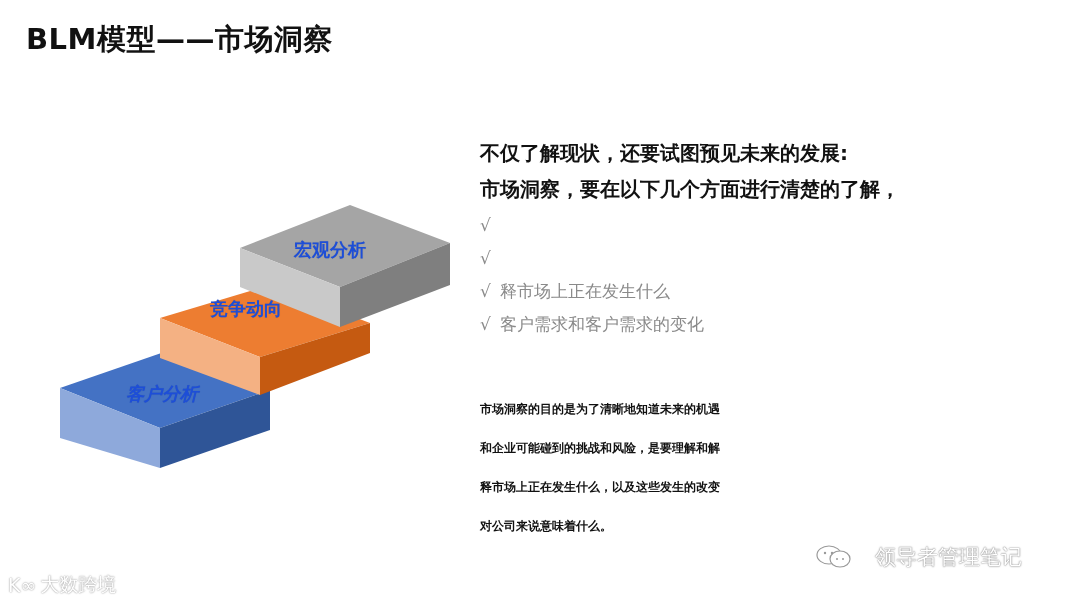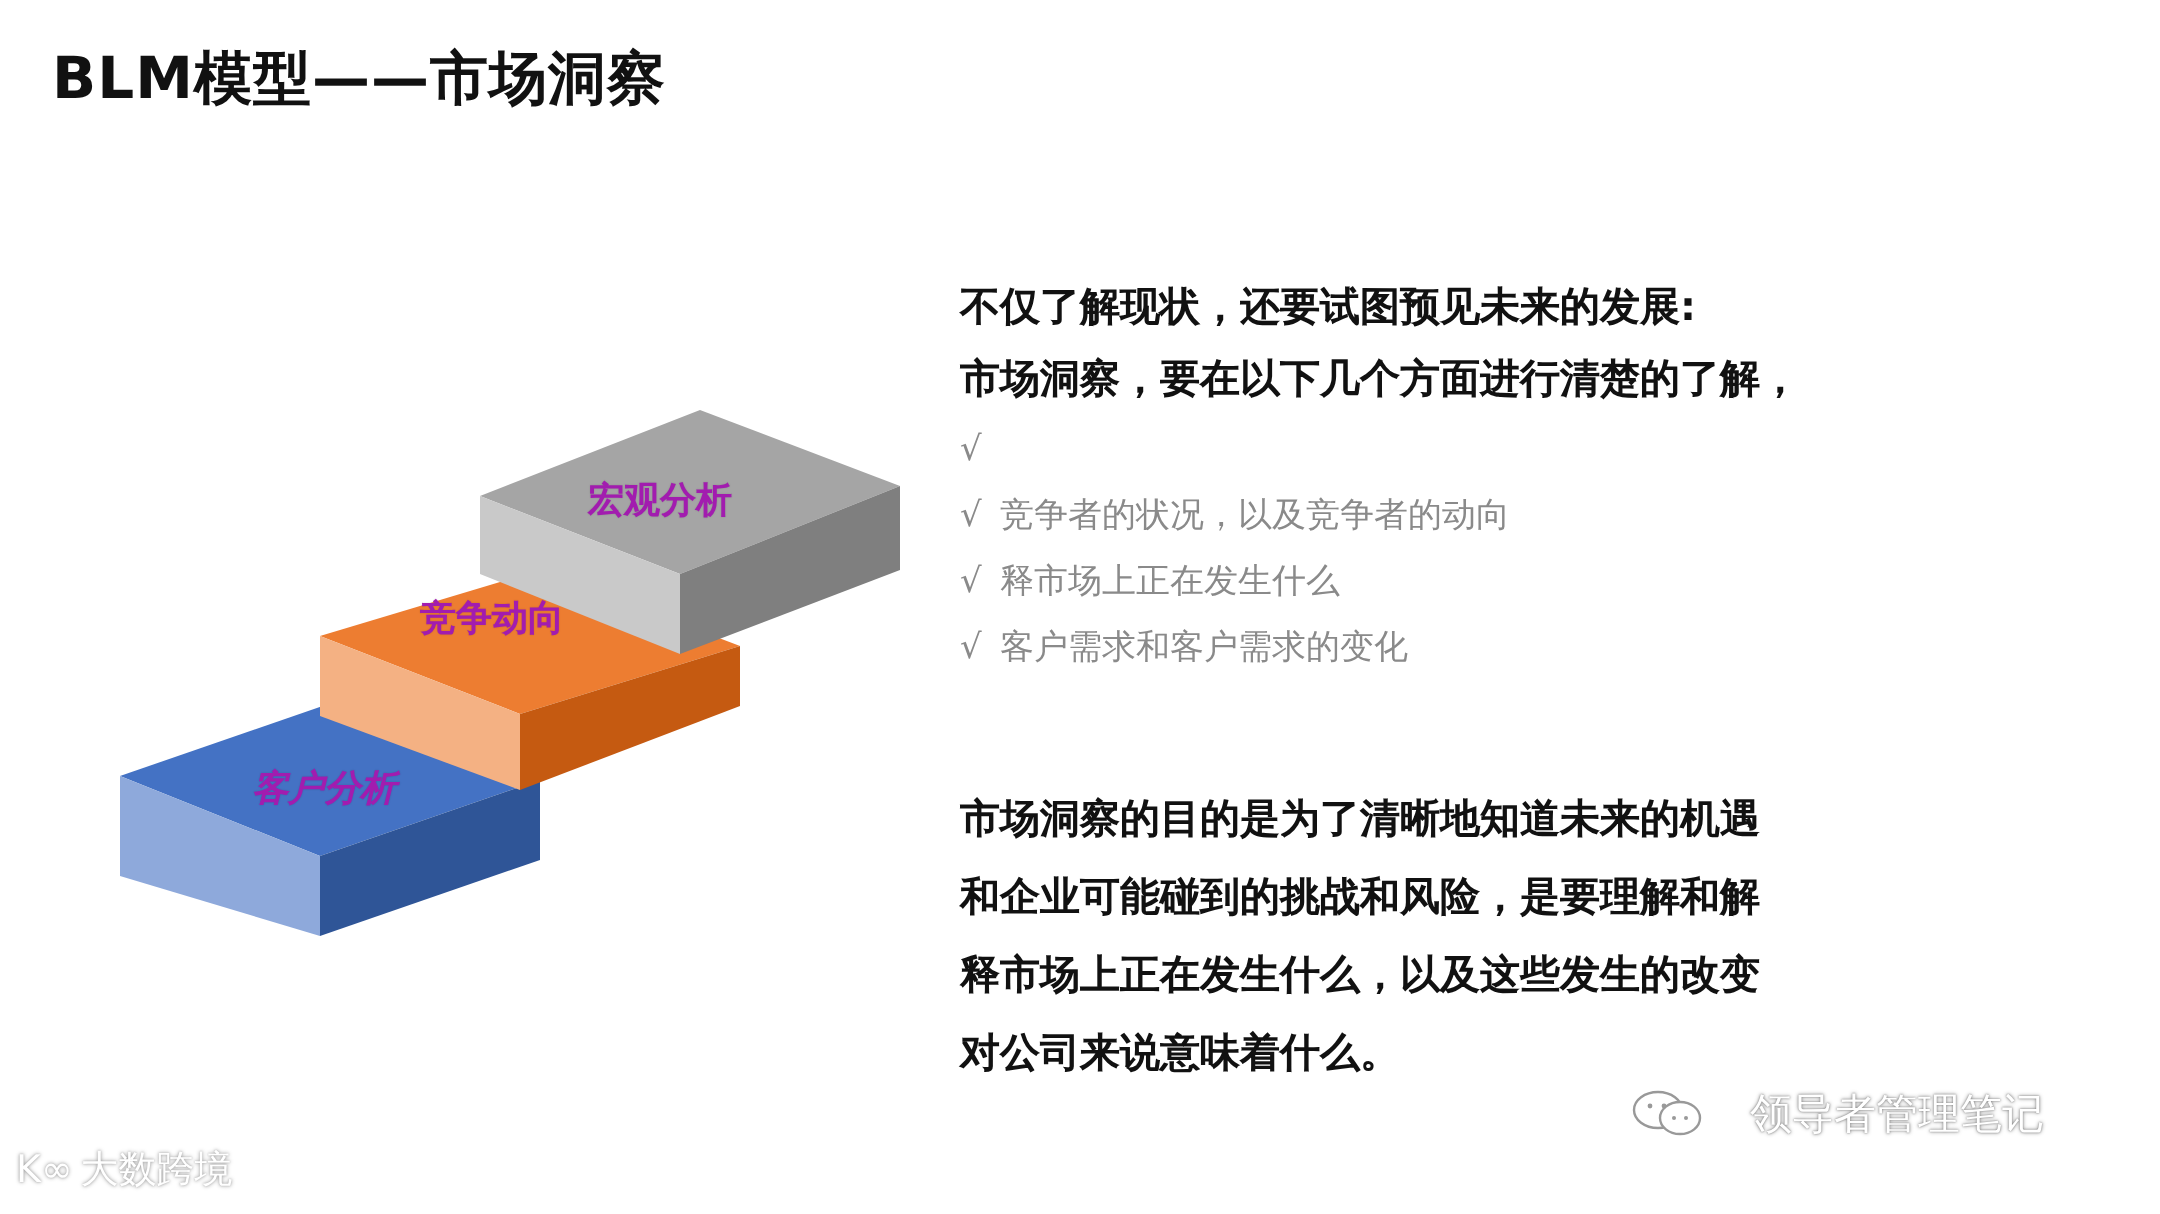--- a/index.html
+++ b/index.html
@@ -7,32 +7,32 @@
     width:1080px; height:607px; background:#ffffff; position:relative; overflow:hidden;
     font-family:"DejaVu Sans", "Liberation Sans", sans-serif; color:#111;
   }
   .title {
     position:absolute; left:26px; top:20px; font-size:29px; font-weight:bold;
     letter-spacing:0.5px; color:#111;
   }
   .stairs { position:absolute; left:0; top:0; width:480px; height:500px; }
   .stairs svg { position:absolute; left:0; top:0; }
   .step-label {
-    position:absolute; color:#a21caf; font-weight:bold; font-size:18px;
+    position:absolute; color:#1d4ed8; font-weight:bold; font-size:18px;
     transform:translate(-50%,-50%); white-space:nowrap;
     text-shadow:0 0 1px rgba(0,0,0,0.15);
   }
   .right { position:absolute; left:480px; top:135px; width:570px; }
   .lead { font-size:20px; font-weight:bold; line-height:36px; color:#111; margin:0; }
   .checks { list-style:none; margin:2px 0 0 0; padding:0; }
   .checks li { font-size:17px; line-height:33px; color:#8a8a8a; display:flex; }
   .check-mark { width:20px; color:#8a8a8a; font-size:17px; }
   .para {
     position:absolute; left:480px; top:390px; width:560px;
-    font-size:20px; font-weight:bold; line-height:39px; color:#111; margin:0;
+    font-size:12px; font-weight:bold; line-height:39px; color:#111; margin:0;
   }
   .wm-left {
     position:absolute; left:8px; top:572px; font-size:19px; color:#ffffff;
     text-shadow:0 0 2px #9a9a9a, 0 0 1px #bbb; display:flex; align-items:center; gap:4px;
   }
   .wm-right {
     position:absolute; left:815px; top:543px; font-size:21px; color:#ffffff;
     text-shadow:0 0 1px #777, 0 0 2px #999; display:flex; align-items:center; gap:20px;
   }
   .wechat-icon { width:40px; height:26px; }
@@ -70,21 +70,20 @@
 
 <div class="right">
   <p class="lead">不仅了解现状，还要试图预见未来的发展:</p>
   <p class="lead">市场洞察，要在以下几个方面进行清楚的了解，</p>
   <ul class="checks">
     <li>
         <span class="check-mark">√</span>
       </li>
     <li>
         <span class="check-mark">√</span>
-        <span>竞争者的状况，以及竞争者的动向</span>
       </li>
     <li>
         <span class="check-mark">√</span>
         <span>释市场上正在发生什么</span>
       </li>
     <li>
         <span class="check-mark">√</span>
         <span>客户需求和客户需求的变化</span>
       </li>
   </ul>

